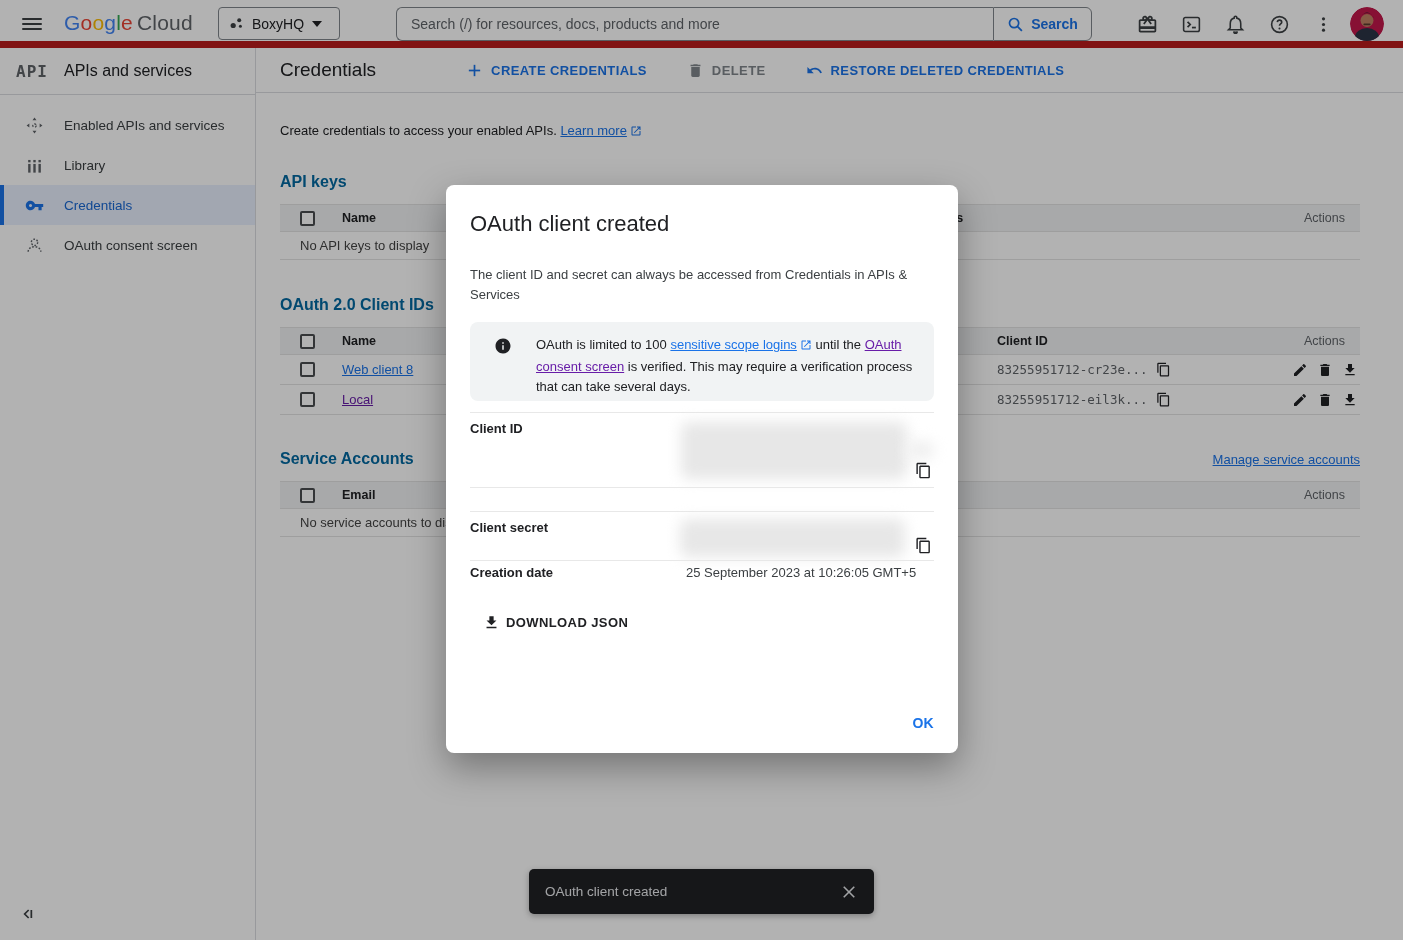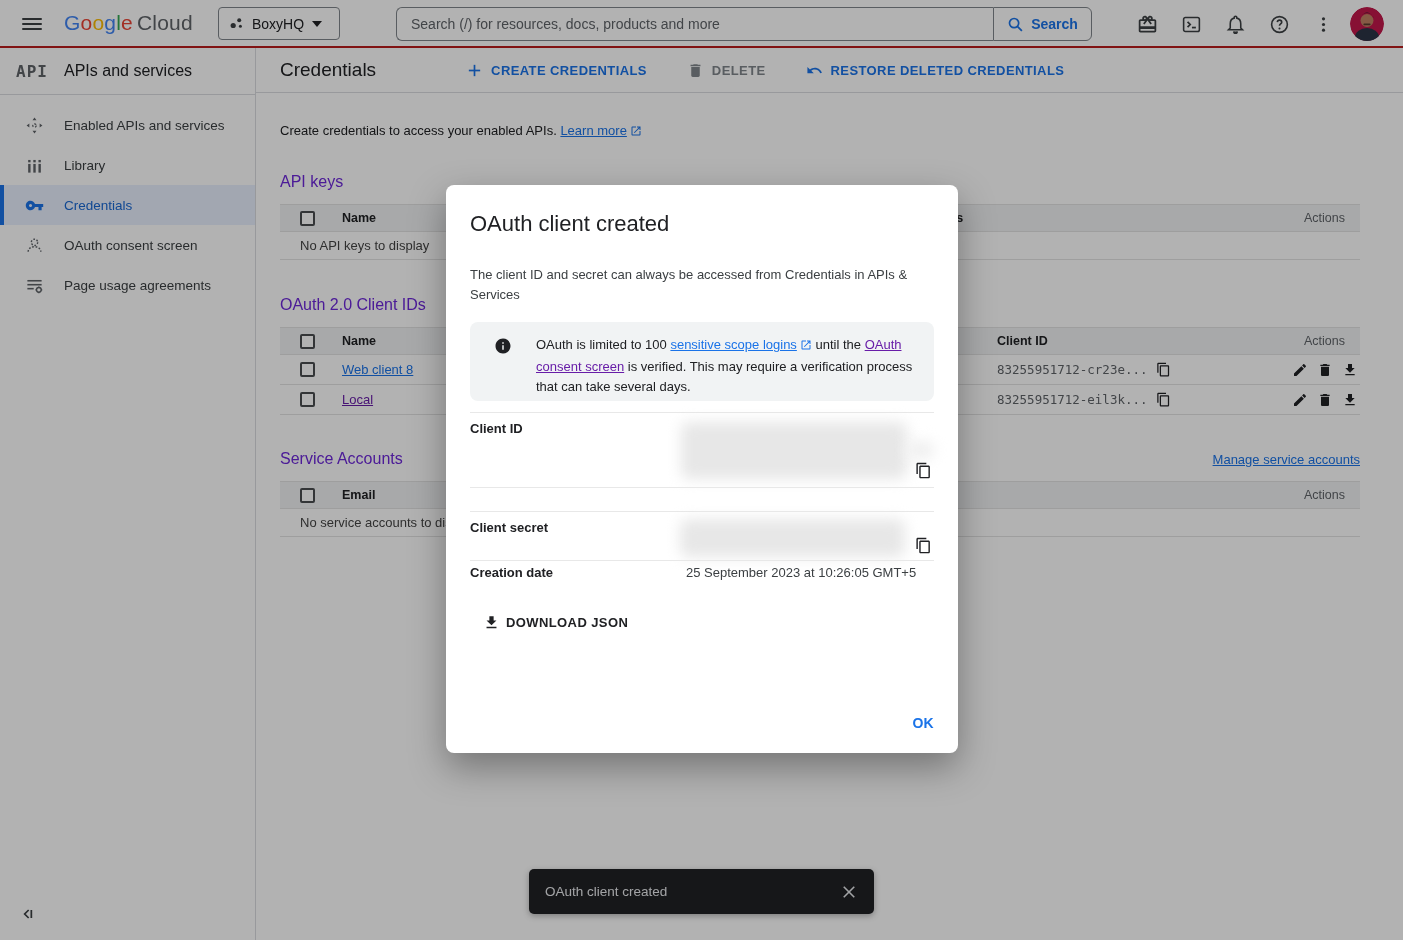--- a/index.html
+++ b/index.html
@@ -1,21 +1,21 @@
 <!DOCTYPE html>
 <html><head>
 <meta charset="utf-8">
 <style>
   * { margin:0; padding:0; box-sizing:border-box; }
   html,body { background:#888; }
   body { font-family:"Liberation Sans", sans-serif; }
   .stage { position:relative; width:1403px; height:940px; background:#fff; overflow:hidden; margin:0 auto; }
 
   
-  .topbar { position:absolute; left:0; top:0; width:1403px; height:48px; background:#fff; border-bottom:2px solid #b91c1c; z-index:5; }
+  .topbar { position:absolute; left:0; top:0; width:1403px; height:48px; background:#fff; border-bottom:7px solid #b91c1c; z-index:5; }
   .hamburger { position:absolute; left:22px; top:15px; width:20px; height:18px; cursor:pointer; }
   .hamburger span { display:block; height:2px; background:#3c4043; margin:3px 0; border-radius:1px; }
   .gc-logo { position:absolute; left:64px; top:11px; font-size:21px; letter-spacing:.2px; }
   .gc-logo .cloud { color:#5f6368; margin-left:4px; }
   .proj-pill { position:absolute; left:218px; top:7px; height:33px; min-width:122px; border:1px solid #80868b; border-radius:4px; display:flex; align-items:center; padding:0 12px 0 10px; gap:8px; background:#fff; }
   .proj-pill .plabel { font-size:14px; color:#202124; }
   .caret { width:0; height:0; border-left:5px solid transparent; border-right:5px solid transparent; border-top:6px solid #202124; }
   .searchwrap { position:absolute; left:388px; top:7px; display:flex;margin-left:8px; }
   .search-input { width:597px; height:34px; border:1px solid #80868b; border-right:none; border-radius:6px 0 0 6px; padding:0 14px; font-size:14px; color:#202124; background:#fff; outline:none; font-family:"Liberation Sans",sans-serif;}
   .search-input::placeholder { color:#5f6368; }
@@ -53,21 +53,21 @@
   .btn-restore { margin-left:40px; }
   .intro { position:absolute; left:24px; top:75px; font-size:13px; color:#202124; }
   .intro a, .link-blue { color:#1a73e8; text-decoration:underline; cursor:pointer; }
   .link-purple { color:#681da8; text-decoration:underline; cursor:pointer; }
   .ext-ic { display:inline-block; vertical-align:-2px; margin-left:3px; color:#1a73e8; }
   .ext-ic svg { width:12px; height:12px; }
 
   .section { position:absolute; left:24px; width:1080px; }
   .sec-apikeys { top:125px; } .sec-oauth { top:248px; } .sec-sa { top:402px; }
   .sec-head { display:flex; align-items:center; justify-content:space-between; }
-  .sec-title { font-size:16px; color:#6d28d9; font-weight:normal; }
+  .sec-title { font-size:16px; color:#0369a1; font-weight:bold; }
   .manage-link { font-size:13px; }
 
   .gtable { margin-top:13px; width:100%; font-size:13px; }
   .trow { display:flex; align-items:center; border-bottom:1px solid #e3e3e3; position:relative; }
   .trow.head { background:#f1f3f4; height:28px; border-top:1px solid #e3e3e3; color:#202124; font-weight:bold; font-size:12.5px; }
   .trow.data { height:30px; color:#3c4043; }
   .ck { width:15px; height:15px; border:2px solid #494c50; border-radius:2px; margin-left:20px; flex:0 0 auto; cursor:pointer; background:#fff; }
   .col-name { margin-left:27px; }
   .col-restr { position:absolute; left:611px; }
   .col-clientid { position:absolute; left:717px; display:flex; align-items:center; gap:8px; }
@@ -226,32 +226,20 @@
       </div>
       <div class="sb-item">
         <span class="sb-ic">
           <svg viewBox="0 0 24 24" fill="none" stroke="currentColor" stroke-width="1.8" stroke-dasharray="2.2 2">
               <circle cx="12" cy="8" r="4"></circle>
               <path d="M4 20c0-4 3.6-6.5 8-6.5s8 2.5 8 6.5"></path>
             </svg>
         </span>
         <span class="sb-label">OAuth consent screen</span>
       </div>
-      <div class="sb-item">
-        <span class="sb-ic">
-          <svg viewBox="0 0 24 24" fill="none" stroke="currentColor" stroke-width="2">
-              <line x1="3" y1="6" x2="21" y2="6"></line>
-              <line x1="3" y1="11" x2="21" y2="11"></line>
-              <line x1="3" y1="16" x2="11" y2="16"></line>
-              <circle cx="17.5" cy="17.5" r="3" stroke-width="1.8"></circle>
-              <path d="M17.5 13.2v1.4M17.5 20.4v1.4M13.2 17.5h1.4M20.4 17.5h1.4" stroke-width="1.6"></path>
-            </svg>
-        </span>
-        <span class="sb-label">Page usage agreements</span>
-      </div>
     </div>
     <div class="collapse-btn">
       <svg width="16" height="16" viewBox="0 0 24 24" fill="none" stroke="currentColor" stroke-width="2.6">
           <path d="M13 6l-6 6 6 6"></path>
           <line x1="17" y1="6" x2="17" y2="18"></line>
         </svg>
     </div>
   </div>
 
   <div class="main">

